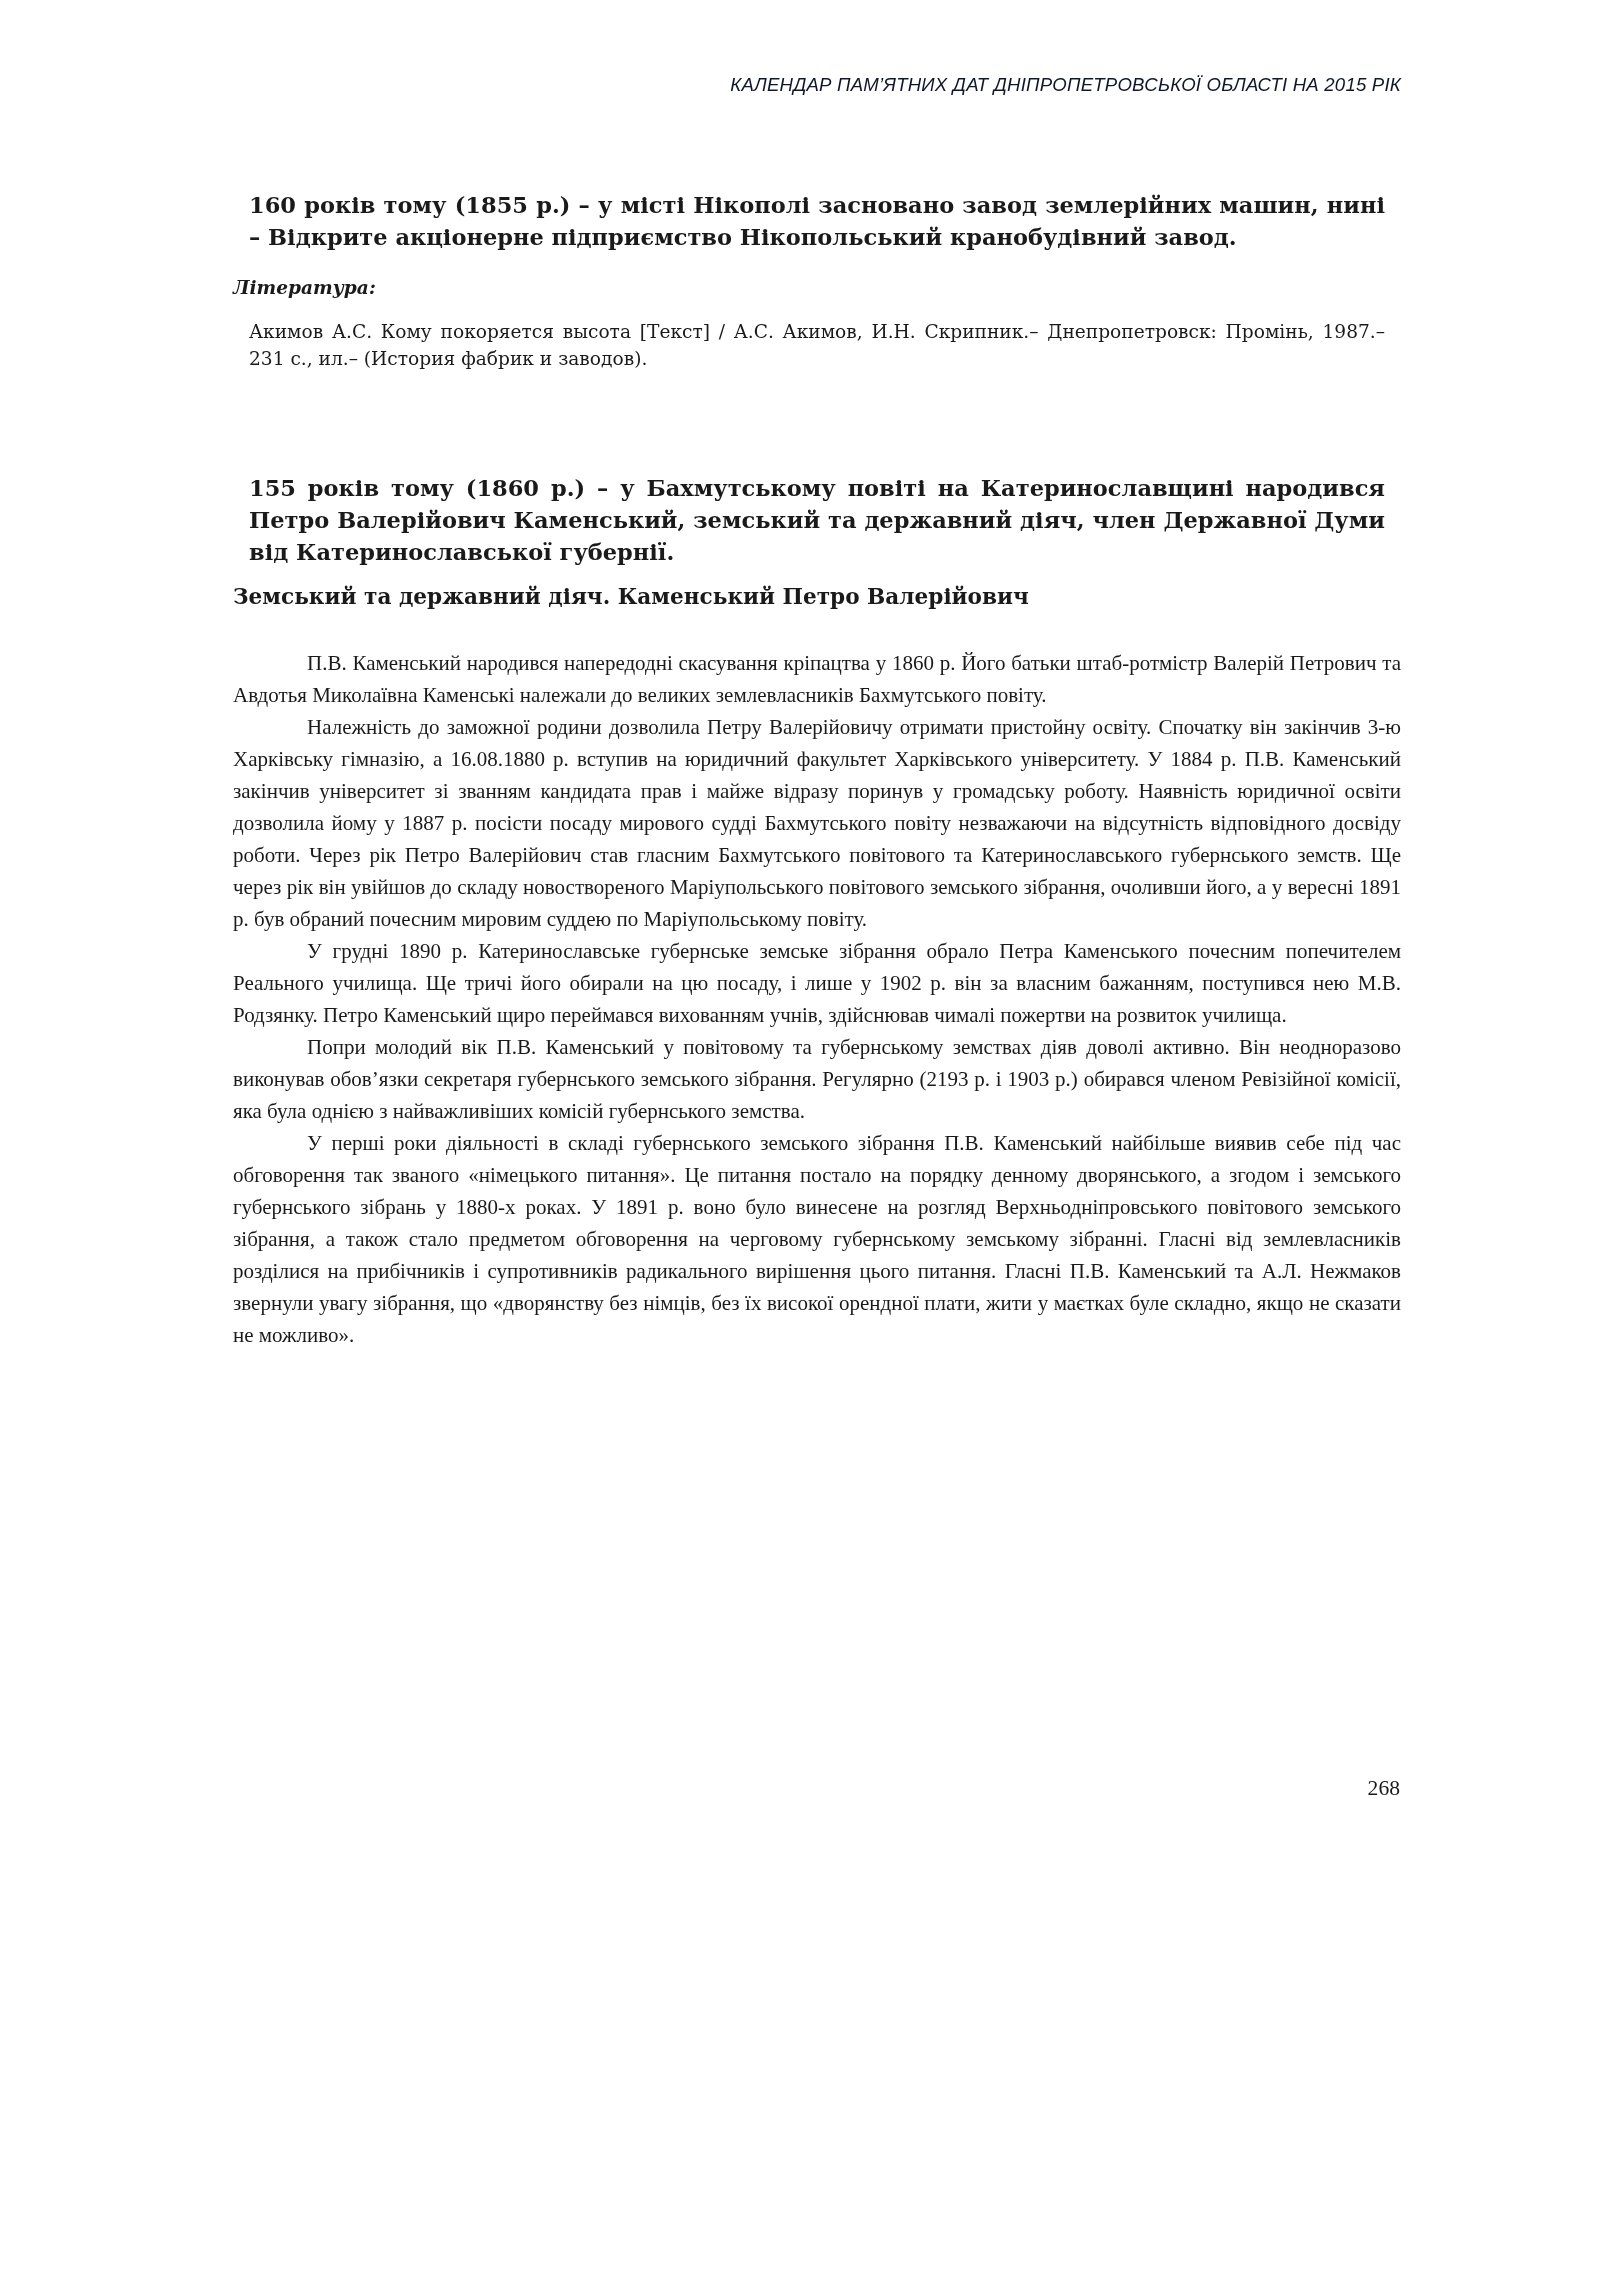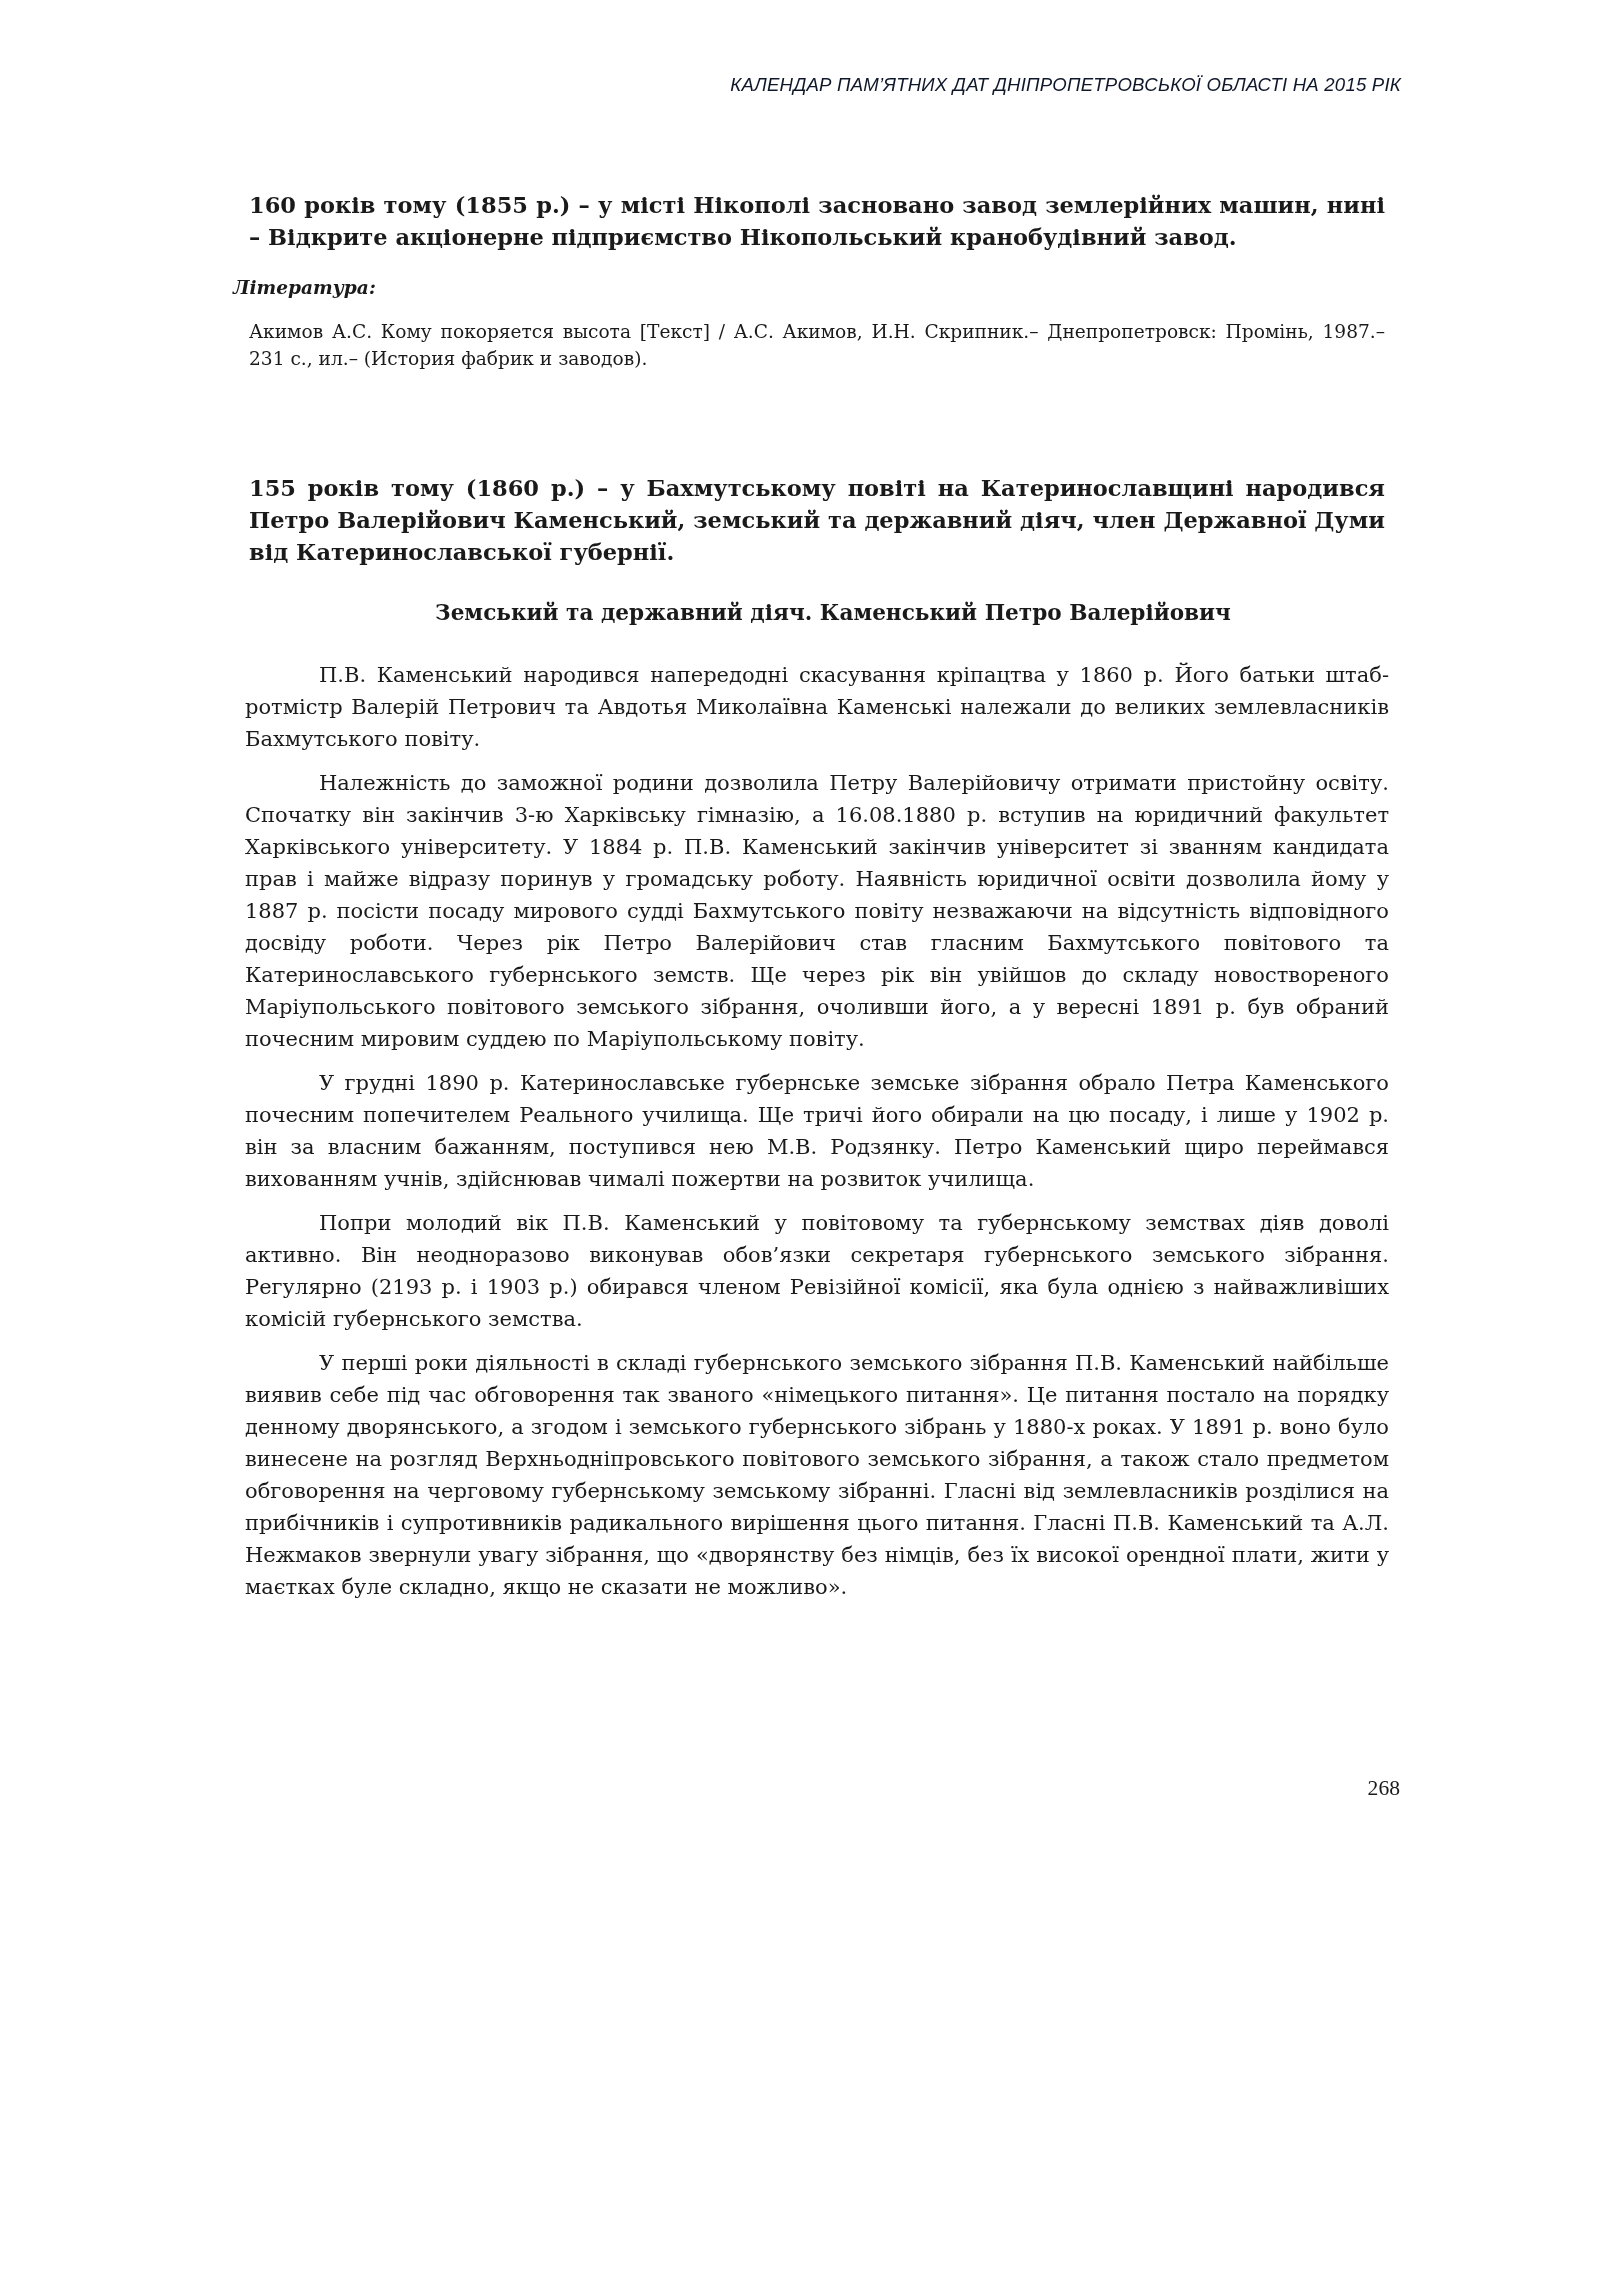--- a/index.html
+++ b/index.html
@@ -2,23 +2,23 @@
 <html><head>
 <meta charset="utf-8">
 <style>
   html, body { margin:0; padding:0; background:#ffffff; }
   body { width:1621px; height:2293px; position:relative; overflow:hidden; color:#1a1a1a; font-family:"DejaVu Serif", serif; }
   .running-header { position:absolute; left:627px; top:74px; width:774px; text-align:right; font-family:"Liberation Sans", sans-serif; font-style:italic; font-size:18.6px; letter-spacing:0.2px; color:#0f172a; }
   .block { position:absolute; left:233px; width:1168px; }
   .heading { font-weight:bold; font-size:22.5px; line-height:32px; text-align:justify; text-align-last:left; margin:16px; }
   .lit-title { font-weight:bold; font-size:18.6px; line-height:26.5px; margin:0;font-style:italic; }
   .lit-text { font-size:18.6px; line-height:27.4px; text-align:justify; margin:16px; }
-  .subtitle { position:absolute; left:233px; width:1168px; top:582px; text-align:center; font-weight:bold; font-size:21.6px; line-height:29px; margin:16px; }
+  .subtitle { position:absolute; left:233px; width:1168px; top:582px; font-weight:bold; font-size:21.6px; line-height:29px; margin:0; }
   .body-text { font-size:21px; line-height:32px; text-align:justify; margin:0; }
-  .body-text p { margin:12px; text-indent:74px; text-align:justify; }
+  .body-text p { margin:0; text-indent:74px; text-align:justify;font-family:Liberation Serif, serif; }
   .page-number { position:absolute; left:1353px; top:1776px; width:47px; text-align:right; font-size:21.6px; font-family:"Liberation Serif", serif; }
 </style>
 </head>
 <body>
 
 <div class="running-header">КАЛЕНДАР ПАМ’ЯТНИХ ДАТ ДНІПРОПЕТРОВСЬКОЇ ОБЛАСТІ НА 2015 РІК</div>
 
 <div class="block" style="top:173px;">
   <p class="heading">160 років тому (1855 р.) – у місті Нікополі засновано завод землерійних машин, нині – Відкрите акціонерне підприємство Нікопольський кранобудівний завод.</p>
 </div>

